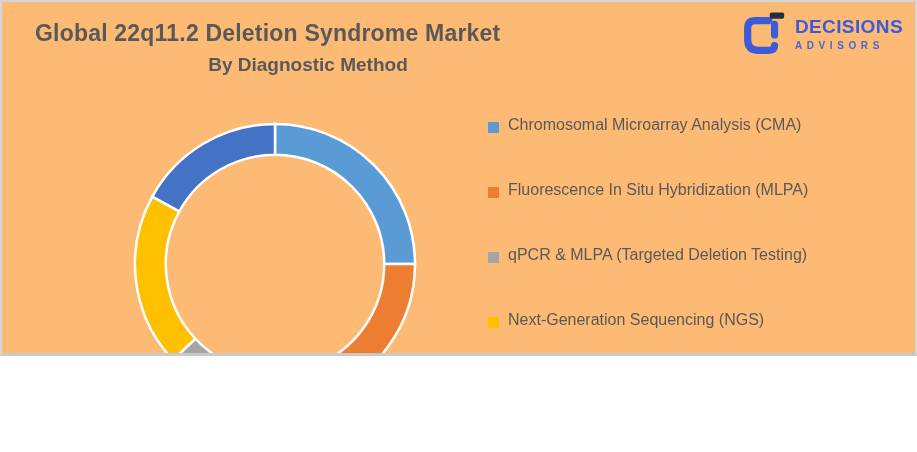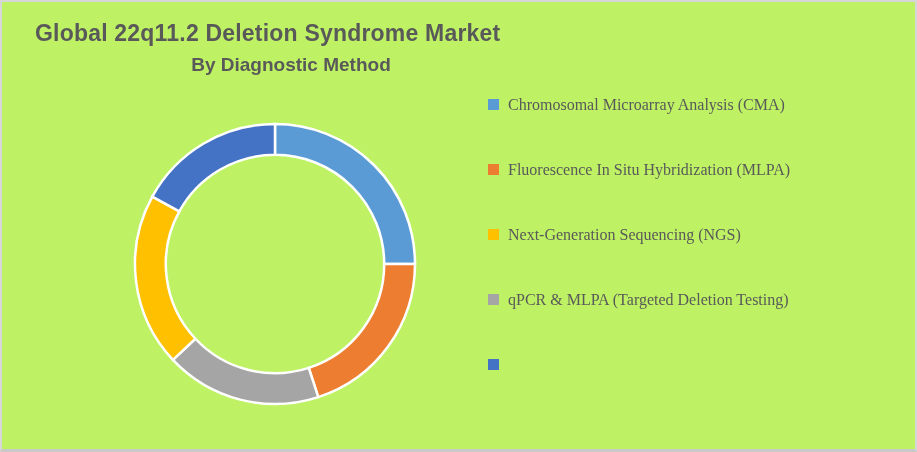--- a/index.html
+++ b/index.html
@@ -1,69 +1,80 @@
 <!DOCTYPE html>
 <html><head>
 <meta charset="utf-8">
 <style>
   html,body{margin:0;padding:0;background:#ffffff;}
   *{box-sizing:border-box;}
   .canvas{
     position:relative;
-    width:917px;height:452px;
-    background:#bef264;
+    width:917px;height:356px;
+    background:#fdba74;
     border:2px solid #d6d6d6;
     border-bottom:3px solid #c9c9c9;
     font-family:"Liberation Sans",sans-serif;
     overflow:hidden;
   }
   .title{
     position:absolute;left:33px;top:18px;
     font-size:23px;font-weight:700;color:#595959;
     letter-spacing:0.2px;white-space:nowrap;
   }
   .subtitle{
-    position:absolute;left:33px;top:52px;width:512px;
+    position:absolute;left:50px;top:52px;width:512px;
     text-align:center;
     font-size:19px;font-weight:700;color:#595959;
   }
   .logo{
     position:absolute;right:12px;top:8px;
     display:flex;align-items:flex-start;gap:7px;
   }
   .logo-text{display:flex;flex-direction:column;margin-top:7px;}
   .logo-brand{
     font-size:19px;font-weight:700;color:#3d5bd9;letter-spacing:0.4px;line-height:1.05;
   }
   .logo-tagline{
     font-size:10px;font-weight:600;color:#4a64d4;letter-spacing:4.6px;margin-top:3px;
   }
   .donut-wrap{position:absolute;left:131px;top:120px;width:284px;height:284px;}
   .legend{
     position:absolute;left:486px;top:88px;width:420px;
     display:flex;flex-direction:column;
   }
   .legend-item{
-    display:flex;align-items:flex-start;gap:9px;
-    height:65px;padding-top:5px;font-family:Liberation Serif, serif;
+    display:flex;align-items:center;gap:9px;
+    height:65px;padding-top:5px;
   }
   .legend-item:last-child{height:auto;}
   .swatch{width:11px;height:11px;flex:0 0 11px;margin-top:4px;}
   .legend-label{
     font-size:16px;color:#595959;line-height:1.3;max-width:402px;
   }
 </style>
 </head>
 <body>
 
 <div class="canvas">
 
   <div class="title">Global 22q11.2 Deletion Syndrome Market</div>
   <div class="subtitle">By Diagnostic Method</div>
 
+  <div class="logo">
+    <svg width="48" height="48" viewBox="0 0 50 50">
+      <path d="M30,11 L16,11 Q8,11 8,19 L8,31 Q8,42 19,42 L30,42 Q36,42 36,37" fill="none" stroke="#3d5bd9" stroke-width="7.5" stroke-linejoin="round" stroke-linecap="round"></path>
+      <path d="M36,15 L36,26" fill="none" stroke="#3d5bd9" stroke-width="7.5" stroke-linecap="round"></path>
+      <rect x="31" y="2.5" width="15" height="6.5" rx="2" fill="#232f3e"></rect>
+    </svg>
+    <div class="logo-text">
+      <span class="logo-brand">DECISIONS</span>
+      <span class="logo-tagline">ADVISORS</span>
+    </div>
+  </div>
 
   <div class="donut-wrap">
     <svg id="donut" width="284" height="284" viewBox="0 0 284 284">
         <path d="M142,2 A140,140 0 0 1 282,142 L251.2,142 A109.2,109.2 0 0 0 142,32.8 Z" fill="#5b9bd5" stroke="#ffffff" stroke-width="2.5"></path>
         <path d="M282,142 A140,140 0 0 1 185.26237921249265,275.1479122813215 L175.74465578574427,245.85537157943077 A109.2,109.2 0 0 0 251.2,142 Z" fill="#ed7d31" stroke="#ffffff" stroke-width="2.5"></path>
         <path d="M185.26237921249265,275.1479122813215 A140,140 0 0 1 39.94439216100237,237.8365948300164 L62.39662588558184,216.7525439674128 A109.2,109.2 0 0 0 175.74465578574427,245.85537157943077 Z" fill="#a5a5a5" stroke="#ffffff" stroke-width="2.5"></path>
         <path d="M39.94439216100237,237.8365948300164 A140,140 0 0 1 19.317064793859117,74.55448562575985 L46.30731053921011,89.39249878809268 A109.2,109.2 0 0 0 62.39662588558184,216.7525439674128 Z" fill="#ffc000" stroke="#ffffff" stroke-width="2.5"></path>
         <path d="M19.317064793859117,74.55448562575985 A140,140 0 0 1 141.99999999999997,2 L141.99999999999997,32.8 A109.2,109.2 0 0 0 46.30731053921011,89.39249878809268 Z" fill="#4472c4" stroke="#ffffff" stroke-width="2.5"></path>
       </svg>
   </div>
@@ -71,25 +82,25 @@
   <div class="legend">
     <div class="legend-item">
       <span class="swatch" style="background: rgb(91, 155, 213);"></span>
       <span class="legend-label">Chromosomal Microarray Analysis (CMA)</span>
     </div>
     <div class="legend-item">
       <span class="swatch" style="background: rgb(237, 125, 49);"></span>
       <span class="legend-label">Fluorescence In Situ Hybridization (MLPA)</span>
     </div>
     <div class="legend-item">
+      <span class="swatch" style="background: rgb(165, 165, 165);"></span>
+      <span class="legend-label">qPCR &amp; MLPA (Targeted Deletion Testing)</span>
+    </div>
+    <div class="legend-item">
       <span class="swatch" style="background: rgb(255, 192, 0);"></span>
       <span class="legend-label">Next-Generation Sequencing (NGS)</span>
-    </div>
-    <div class="legend-item">
-      <span class="swatch" style="background: rgb(165, 165, 165);"></span>
-      <span class="legend-label">qPCR &amp; MLPA (Targeted Deletion Testing)</span>
     </div>
     <div class="legend-item">
       <span class="swatch" style="background: rgb(68, 114, 196);"></span>
     </div>
   </div>
 
 </div>
 
 </body></html>

